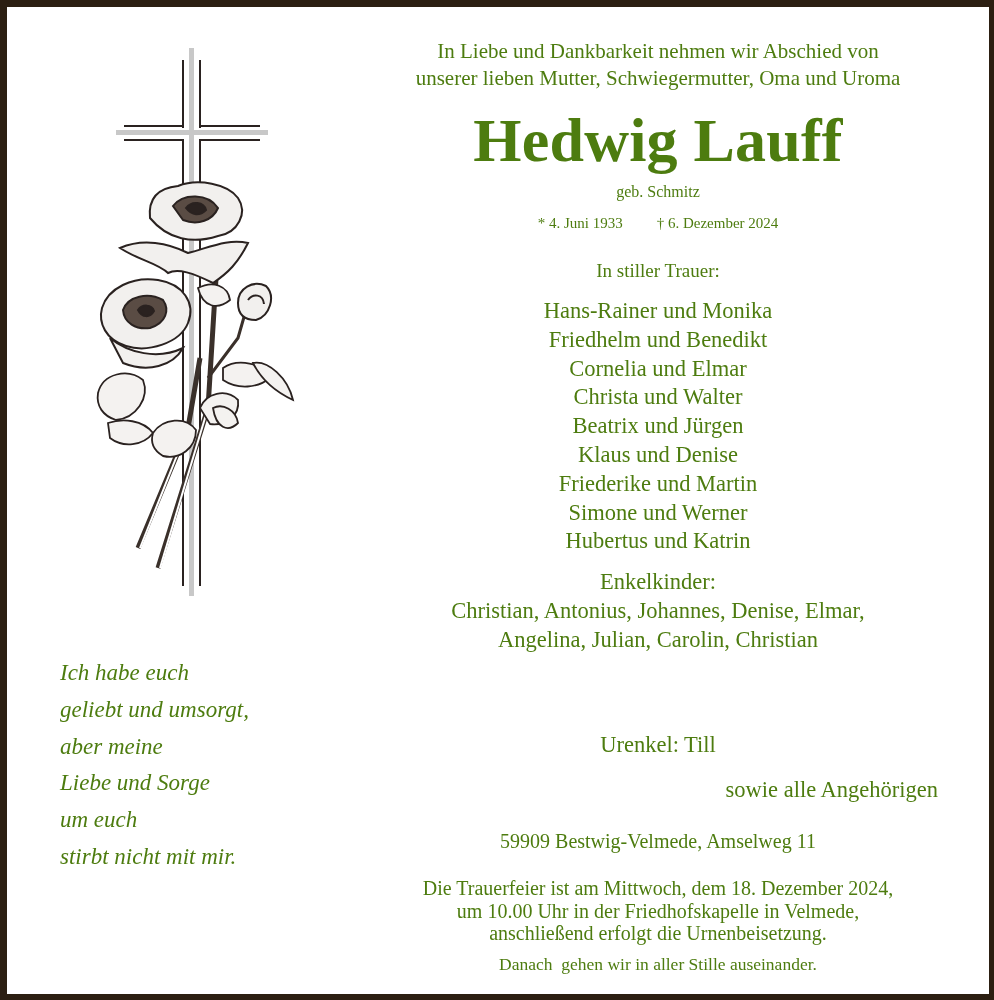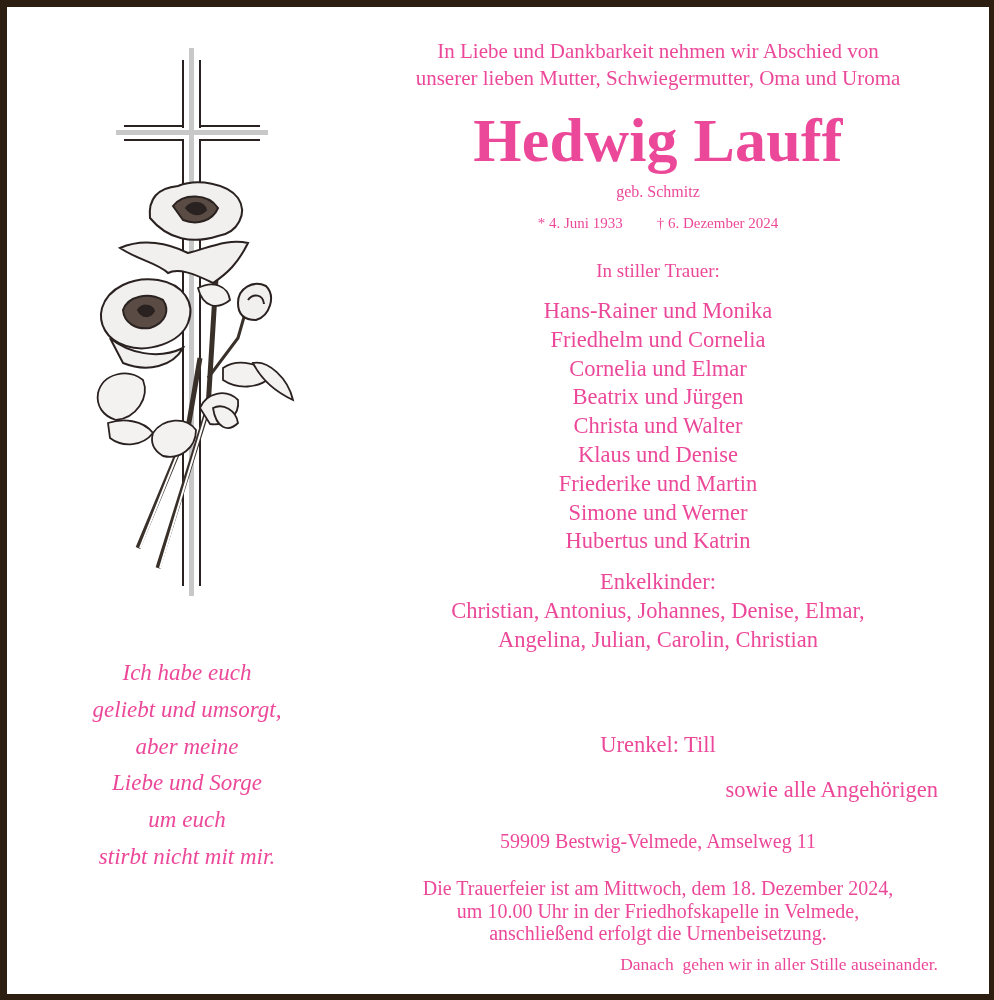--- a/index.html
+++ b/index.html
@@ -3,27 +3,27 @@
 <meta charset="utf-8">
 <style>
   html, body { margin:0; padding:0; }
   body { width:994px; height:1000px; background:#ffffff; position:relative; overflow:hidden; }
   .frame {
     position:absolute; left:0; top:0; width:994px; height:1000px; box-sizing:border-box;
     border-top:7px solid #2c1f12; border-left:7px solid #2c1f12;
     border-right:5px solid #2c1f12; border-bottom:6px solid #2c1f12;
     background:#fff;
   }
-  .serif { font-family:"Liberation Serif", "DejaVu Serif", serif; color:#ec4899; }
+  .serif { font-family:"Liberation Serif", "DejaVu Serif", serif; color:#4d7c0f; }
 
   
   .illus { position:absolute; left:88px; top:48px; width:210px; height:548px; }
 
   
-  .poem { position:absolute; left:60px; top:655px; width:254px; text-align:center; font-style:italic; font-size:23px; line-height:36.8px; }
+  .poem { position:absolute; left:60px; top:655px; width:254px; font-style:italic; font-size:23px; line-height:36.8px; }
 
   
   .col { position:absolute; left:378px; width:560px; text-align:center; }
   .intro { top:38px; font-size:21px; line-height:27px; }
   .name { top:104px; font-size:62px; font-weight:bold; line-height:72px; letter-spacing:0.2px; }
   .geb { top:179px; font-size:16px; line-height:26px; }
   .dates { top:209px; font-size:15px; line-height:28px; }
   .dates span.gap { display:inline-block; width:34px; }
   .trauer { top:258px; font-size:19px; line-height:26px; }
   .family { top:297px; font-size:22.5px; line-height:28.8px; }
@@ -111,24 +111,24 @@
 <div class="col geb serif">geb. Schmitz</div>
 
 <div class="col dates serif">
   <span>* 4. Juni 1933</span><span class="gap"></span><span>† 6. Dezember 2024</span>
 </div>
 
 <div class="col trauer serif">In stiller Trauer:</div>
 
 <div class="col family serif">
   <span class="line">Hans-Rainer und Monika</span>
-  <span class="line">Friedhelm und Cornelia</span>
+  <span class="line">Friedhelm und Benedikt</span>
   <span class="line">Cornelia und Elmar</span>
+  <span class="line">Christa und Walter</span>
   <span class="line">Beatrix und Jürgen</span>
-  <span class="line">Christa und Walter</span>
   <span class="line">Klaus und Denise</span>
   <span class="line">Friederike und Martin</span>
   <span class="line">Simone und Werner</span>
   <span class="line">Hubertus und Katrin</span>
 </div>
 
 <div class="col enkel serif">
   <span class="line">Enkelkinder:</span>
   <span class="line">Christian, Antonius, Johannes, Denise, Elmar,</span>
   <span class="line">Angelina, Julian, Carolin, Christian</span>
@@ -139,13 +139,13 @@
 <div class="col sowie serif">sowie alle Angehörigen</div>
 
 <div class="col address serif">59909 Bestwig-Velmede, Amselweg 11</div>
 
 <div class="col ceremony serif">
   <span class="line">Die Trauerfeier ist am Mittwoch, dem 18. Dezember 2024,</span>
   <span class="line">um 10.00 Uhr in der Friedhofskapelle in Velmede,</span>
   <span class="line">anschließend erfolgt die Urnenbeisetzung.</span>
 </div>
 
-<div class="col danach serif" style="white-space:pre;text-align:right;">Danach  gehen wir in aller Stille auseinander.</div>
+<div class="col danach serif" style="white-space:pre;">Danach  gehen wir in aller Stille auseinander.</div>
 
 </body></html>

